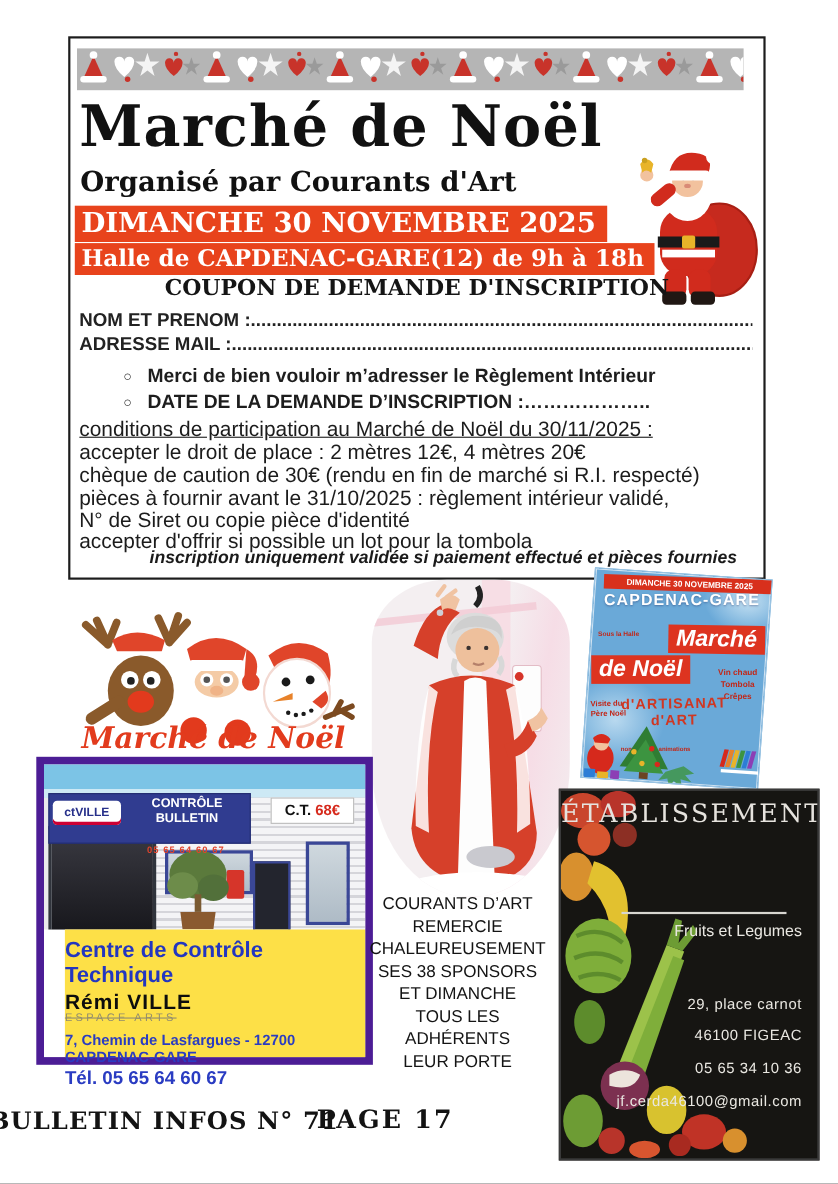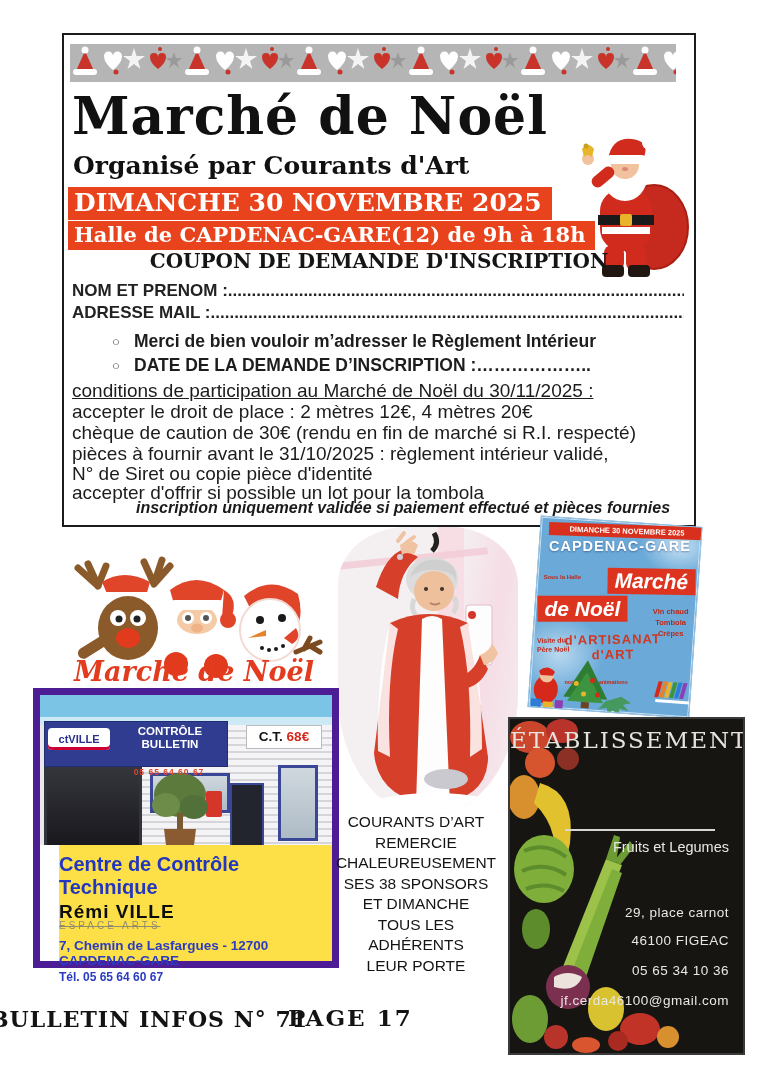--- a/index.html
+++ b/index.html
@@ -87,21 +87,21 @@
   .ct-pricesign .p1{color:#111;} .ct-pricesign .p2{color:#d6291c;}
   .ct-window{position:absolute;background:linear-gradient(180deg,#cfd8de,#aebbc6);border:3px solid #3a4796;}
   .ct-door{position:absolute;left:190px;top:88px;width:30px;height:62px;background:#23252e;border:2px solid #3a4796;}
   .ct-mailbox{position:absolute;left:166px;top:96px;width:16px;height:26px;background:#d6352a;border-radius:2px;}
   .ct-text{position:absolute;left:0;right:0;bottom:0;top:150px;background:#fde047;text-align:left;margin-left:19px;}
   .ct-name{margin-top:8px;color:#2336c0;font-weight:900;font-size:20px;}
   .ct-owner{margin-top:2px;color:#0d0d0d;font-weight:900;font-size:19px;letter-spacing:1px;}
   .ct-garble{margin-top:-3px;color:#777;font-size:10px;letter-spacing:3px;text-decoration:line-through;
              filter:blur(.4px);opacity:.8;}
   .ct-addr{margin-top:7px;color:#2a3cc2;font-weight:bold;font-size:13.5px;}
-  .ct-tel{margin-top:2px;color:#2a3cc2;font-weight:900;font-size:12px;}
+  .ct-tel{margin-top:2px;color:#2a3cc2;font-weight:900;font-size:17px;}
   
   .sponsors{position:absolute;left:334px;top:812px;width:164px;text-align:center;
             font-weight:400;font-size:15.5px;line-height:20.5px;color:#141414;}
   
   .cerda{position:absolute;left:508px;top:717px;width:233px;height:334px;background:#161512;
          border:2px solid #3a3a3a;overflow:hidden;}
   .cerda-header{position:absolute;left:0;top:8px;width:100%;text-align:center;
                 font-family:"DejaVu Serif",serif;font-size:23px;letter-spacing:2px;color:#e6e3de;}
   .cerda-name{position:absolute;right:10px;top:72px;width:180px;text-align:center;
               color:#f1f1ee;font-size:20px;font-weight:400;letter-spacing:.5px;}

